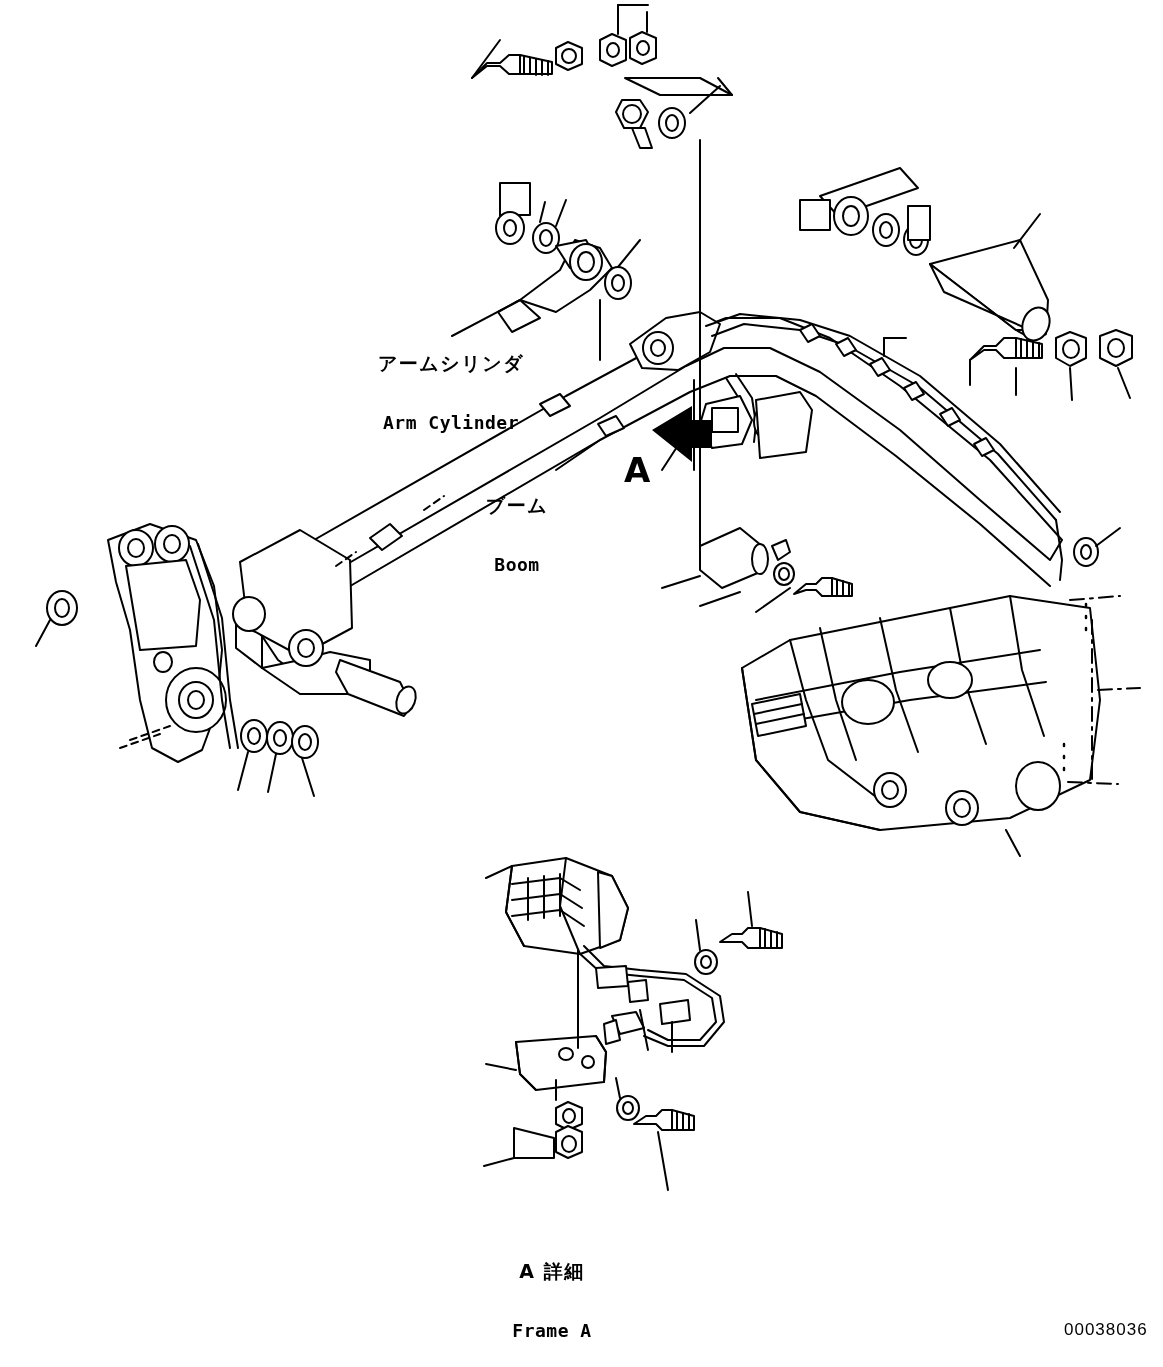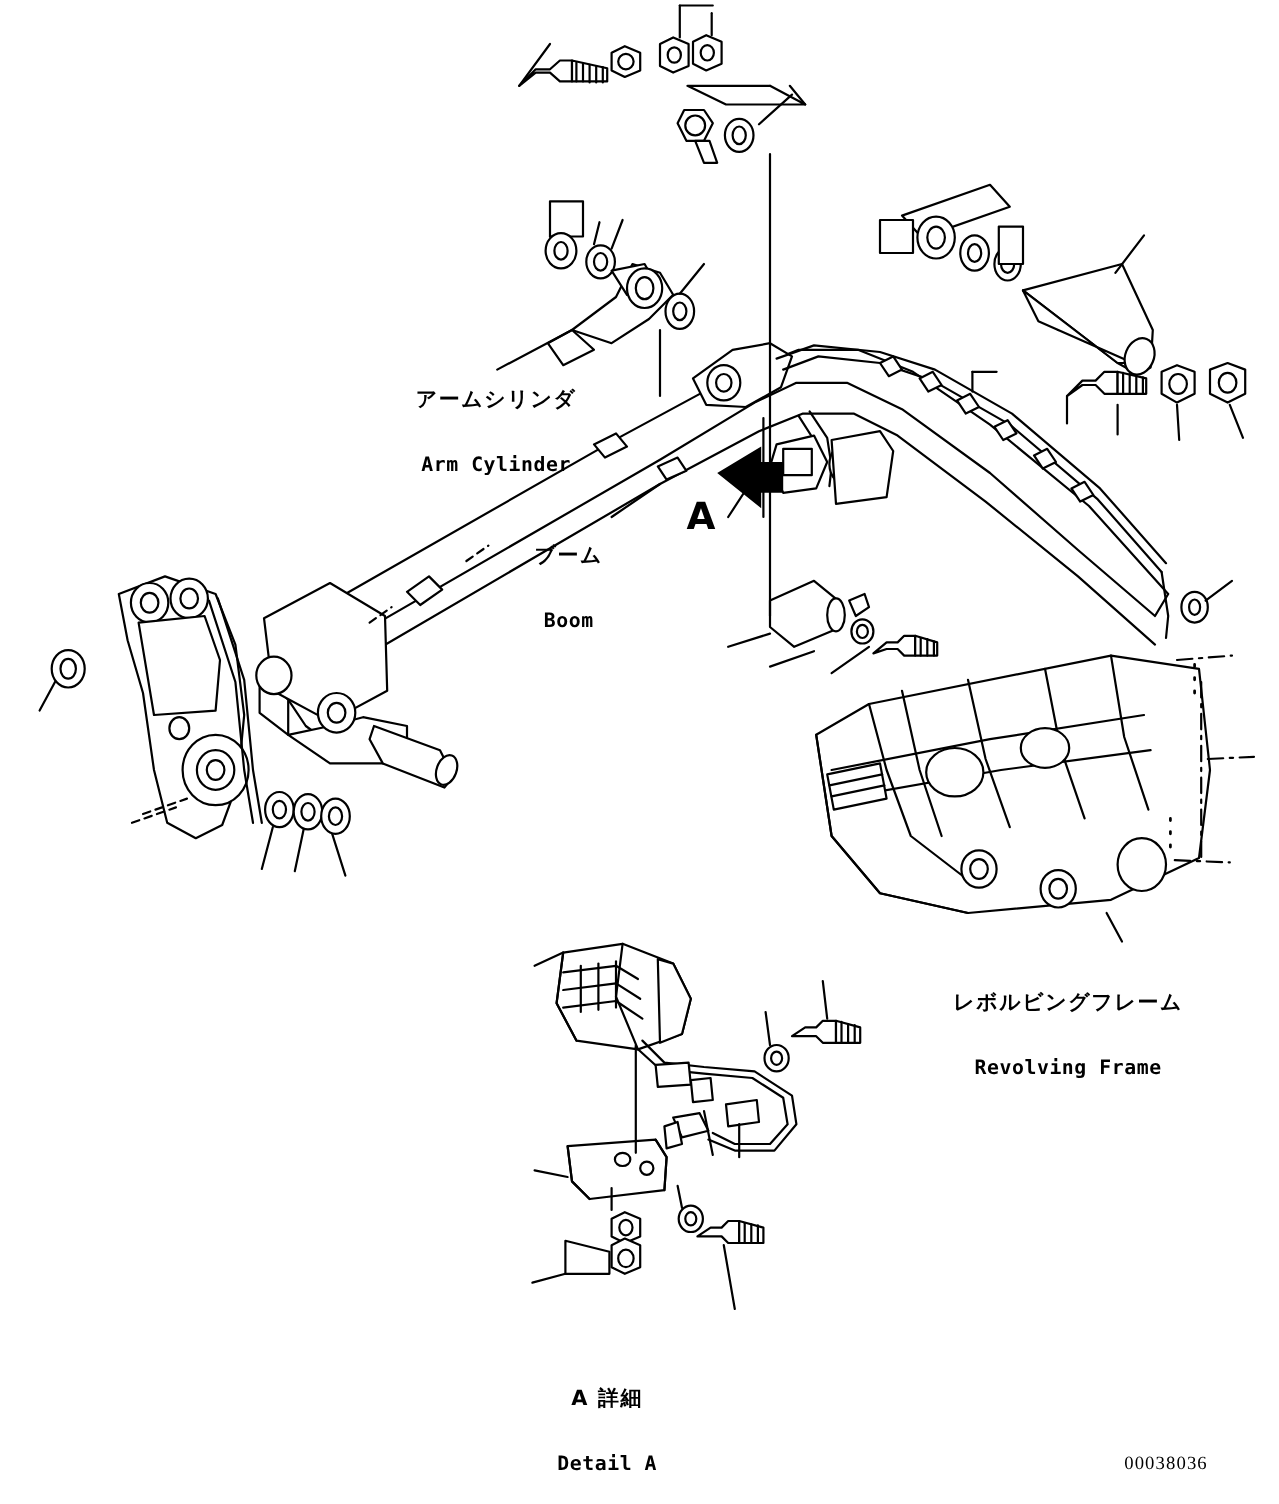--- a/index.html
+++ b/index.html
@@ -49,23 +49,24 @@
   }
   .lbl.center { text-align: center; }
   .big-a {
     position: absolute;
     font-family: "DejaVu Sans", sans-serif;
     font-size: 34px;
     font-weight: 700;
   }
   .docnum {
     position: absolute;
-    font-family: Liberation Serif, serif;
+    font-family: Liberation Sans, sans-serif;
     font-size: 17px;
     letter-spacing: 1px;
+    margin-left: 42px;
   }
 </style>
 </head>
 <body>
 
 <div id="diagram-root">
 
   <svg class="parts-svg" viewBox="0 0 1163 1367">
     <g fill="none" stroke="#000000" stroke-width="2" stroke-linejoin="round" stroke-linecap="round">
 
@@ -387,27 +388,23 @@
     <span class="jp">ブーム</span>
     <span class="en">Boom</span>
   </div>
 
   <div class="lbl center" style="left:366px; top:314px; width:170px;">
     <span class="jp">アームシリンダ</span>
     <span class="en">Arm Cylinder</span>
   </div>
 
 
-  <div class="lbl center" style="left:862px; top:862px; width:218px;">
-    <span class="jp">レボルビングフレーム</span>
-    <span class="en">Revolving Frame</span>
-  </div>
 
   <div class="lbl center" style="left:462px; top:1222px; width:180px;">
     <span class="jp">A 詳細</span>
-    <span class="en">Detail A</span>
+    <span class="en">Frame A</span>
   </div>
 
   <div class="big-a" style="left:624px; top:450px;">A</div>
 
   <div class="docnum" style="left:1022px; top:1320px;">00038036</div>
 
 </div>
 
 </body></html>

